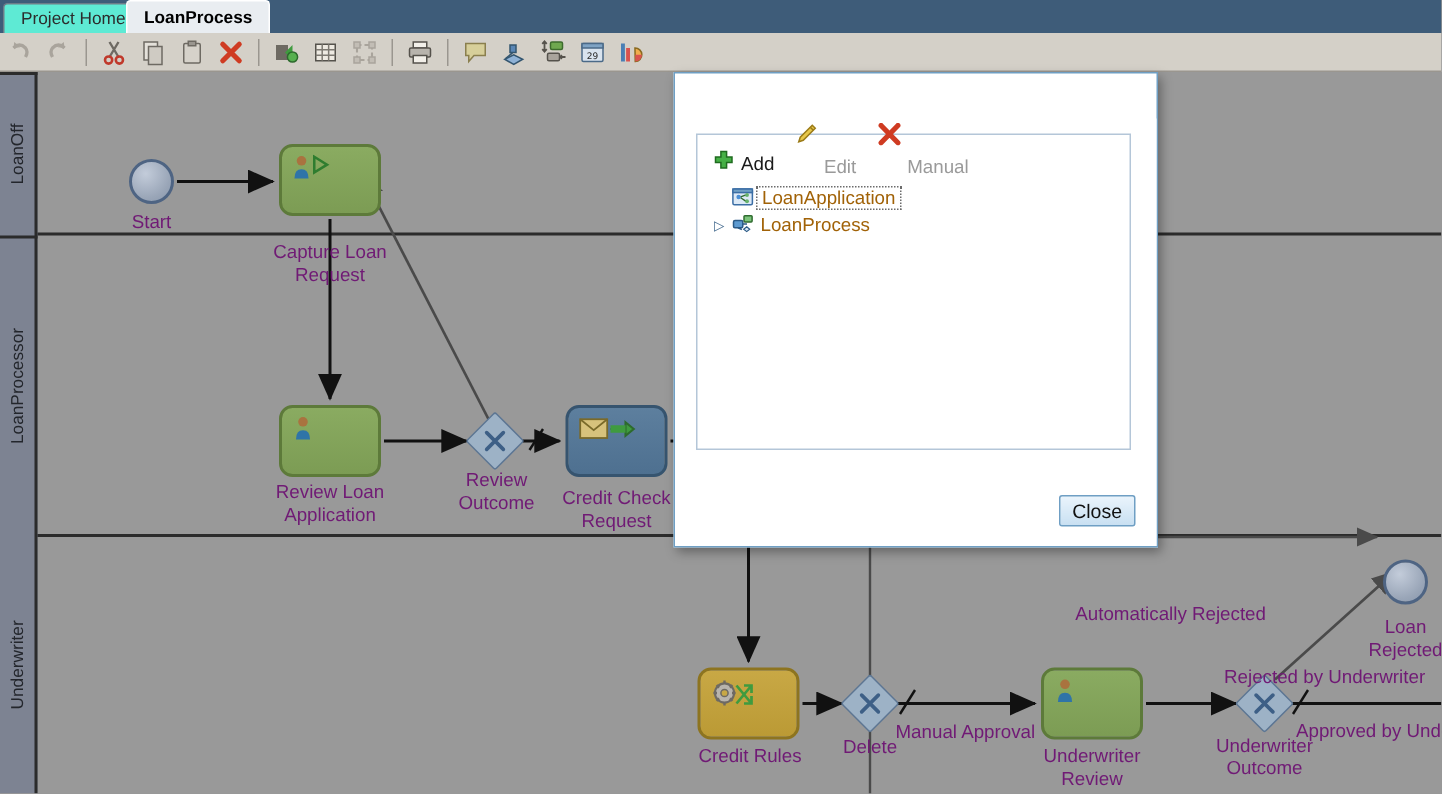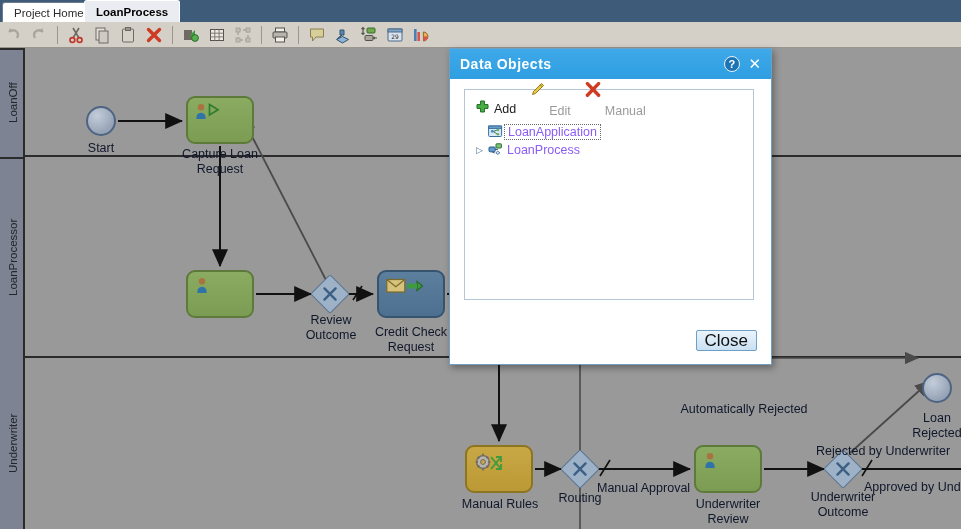--- a/index.html
+++ b/index.html
@@ -18,21 +18,21 @@
     background: #3e5c79;
   }
   .tab {
     position: absolute; top: 2px; height: 20px;
     display: flex; align-items: center; justify-content: center;
     font-size: 11.5px; padding: 0 11px;
     border-top-left-radius: 3px; border-top-right-radius: 3px;
     cursor: default; white-space: nowrap;
   }
   .tab.inactive {
-    left: 2px; background: #ffffff; color: #2c2c2c;
+    left: 2px; background: #5eead4; color: #2c2c2c;
     border: 1px solid #6e7b88; border-bottom: none;
   }
   .tab.active {
     left: 84px; background: #e9edf1; color: #000; font-weight: bold;
     border: 1px solid #ffffff; border-bottom: none; top: 0px; height: 22px;
   }
 
   
   .toolbar {
     position: absolute; left: 0; top: 22px; width: 961px; height: 26px;
@@ -97,21 +97,21 @@
     border: 1.6px solid #5d7693;
     transform: rotate(45deg);
     border-radius: 2px;
   }
   .gw-x {
     position: absolute; left: 0; top: 0; width: 100%; height: 100%;
     transform: rotate(-45deg);
   }
 
   .lbl {
-    position: absolute; color: #0f172a; font-size: 12.5px;
+    position: absolute; color: #701a75; font-size: 12.5px;
     text-align: center; line-height: 15px; white-space: pre; pointer-events: none;
   }
 
   svg.flows { position: absolute; left: 0; top: 0; width: 961px; height: 481px; overflow: visible; }
 
   
   .dialog {
     position: absolute; left: 449px; top: 48px; width: 323px; height: 317px;
     background: #ffffff;
     border: 1px solid #6f9fc4;
@@ -141,30 +141,30 @@
   }
   .cmdbar { display: flex; align-items: flex-end; height: 28px; padding: 4px 10px 0 10px; gap: 14px; }
   .cmd { display: flex; align-items: center; gap: 4px; font-size: 12.5px; cursor: default; }
   .cmd .t { color: #1a1a1a; }
   .cmd.disabled .t { color: #9a9a9a; margin-top: 40px; }
 
   .tree { padding: 5px 0 0 4px; font-size: 12.5px; }
   .trow { display: flex; align-items: center; height: 18px; padding-left: 4px; }
   .twist { width: 13px; text-align: center; color: #4a6f92; font-size: 9px; }
   .ticon { width: 18px; display: flex; align-items: center; justify-content: center; }
-  .tlabel { color: #8b5cf6; padding: 0 3px; }
+  .tlabel { color: #a16207; padding: 0 3px; }
   .tlabel.sel { border: 1px dotted #6b6b6b; }
 
   .dlg-footer { position: absolute; left: 0; bottom: 0; width: 321px; height: 44px; }
   .btn-close {
     position: absolute; right: 14px; top: 10px;
     min-width: 38px; height: 21px; padding: 0 8px;
     background: linear-gradient(to bottom,#eaf4fc,#c9e0f2);
     border: 1px solid #6f9fc4; border-radius: 2px;
-    font-size: 17px; color: #111; display: flex; align-items: center; justify-content: center;
+    font-size: 13px; color: #111; display: flex; align-items: center; justify-content: center;
     cursor: default;
   }
 </style>
 </head>
 <body>
 
 <div id="app">
 
   <div class="tabbar">
     <div class="tab inactive">
@@ -345,31 +345,33 @@
 
     <div class="task user" style="left:186px;top:48px;width:68px;height:48px;">
       <span class="glyph">
         <svg width="30" height="17" viewBox="0 0 30 17">
           <circle cx="6" cy="4.2" r="3.2" fill="#a9733f"></circle>
           <path d="M1.3 16 q0 -6.2 4.7 -6.2 q4.7 0 4.7 6.2 z" fill="#2f74a8"></path>
           <path d="M14.5 1.5 L23 6.8 L14.5 12 z" fill="none" stroke="#2f7d2f" stroke-width="1.7"></path>
         </svg>
       </span>
     </div>
-    <div class="lbl" style="left:165px;top:99px;width:110px;">Capture Loan
+    <div class="lbl" style="left:165px;top:113px;width:110px;">Capture Loan
 Request</div>
 
     <div class="task user" style="left:186px;top:222px;width:68px;height:48px;">
       <span class="glyph">
         <svg width="16" height="17" viewBox="0 0 16 17">
           <circle cx="7" cy="4.2" r="3.2" fill="#a9733f"></circle>
           <path d="M2.3 16 q0 -6.2 4.7 -6.2 q4.7 0 4.7 6.2 z" fill="#2f74a8"></path>
         </svg>
       </span>
     </div>
+    <div class="lbl" style="left:165px;top:273px;width:110px;">Review Loan
+Application</div>
 
     <div class="gateway" style="left:316px;top:232px;width:28px;height:28px;">
       <svg class="gw-x" viewBox="0 0 28 28">
         <path d="M8 8 L20 20 M20 8 L8 20" stroke="#3d5f86" stroke-width="2.6" stroke-linecap="round"></path>
       </svg>
     </div>
     <div class="lbl" style="left:285px;top:265px;width:92px;">Review
 Outcome</div>
 
     <div class="task send" style="left:377px;top:222px;width:68px;height:48px;">
@@ -389,28 +391,28 @@
       <span class="glyph">
         <svg width="34" height="20" viewBox="0 0 34 20">
           <circle cx="9" cy="10" r="6.4" fill="#b8b4ad" stroke="#6e6a63" stroke-width="1.4"></circle>
           <circle cx="9" cy="10" r="2.4" fill="#c8a845" stroke="#6e6a63"></circle>
           <path d="M9 1.6 v2.4 M9 16 v2.4 M1.6 10 h2.4 M14 10 h2.4 M3.7 4.7 l1.7 1.7 M12.6 13.6 l1.7 1.7 M14.3 4.7 l-1.7 1.7 M5.4 13.6 l-1.7 1.7" stroke="#6e6a63" stroke-width="1.6"></path>
           <path d="M17 17 L27 5 M22 5 h5 v5" fill="none" stroke="#3f9b3f" stroke-width="1.8"></path>
           <path d="M17 5 L27 17 M22 17 h5 v-5" fill="none" stroke="#3f9b3f" stroke-width="1.8"></path>
         </svg>
       </span>
     </div>
-    <div class="lbl" style="left:445px;top:449px;width:110px;">Manual Rules</div>
+    <div class="lbl" style="left:445px;top:449px;width:110px;">Credit Rules</div>
 
     <div class="gateway" style="left:566px;top:407px;width:28px;height:28px;">
       <svg class="gw-x" viewBox="0 0 28 28">
         <path d="M8 8 L20 20 M20 8 L8 20" stroke="#3d5f86" stroke-width="2.6" stroke-linecap="round"></path>
       </svg>
     </div>
-    <div class="lbl" style="left:534px;top:443px;width:92px;">Routing</div>
+    <div class="lbl" style="left:534px;top:443px;width:92px;">Delete</div>
 
     <div class="task user" style="left:694px;top:397px;width:68px;height:48px;">
       <span class="glyph">
         <svg width="16" height="17" viewBox="0 0 16 17">
           <circle cx="7" cy="4.2" r="3.2" fill="#a9733f"></circle>
           <path d="M2.3 16 q0 -6.2 4.7 -6.2 q4.7 0 4.7 6.2 z" fill="#2f74a8"></path>
         </svg>
       </span>
     </div>
     <div class="lbl" style="left:673px;top:449px;width:110px;">Underwriter
@@ -421,35 +423,29 @@
         <path d="M8 8 L20 20 M20 8 L8 20" stroke="#3d5f86" stroke-width="2.6" stroke-linecap="round"></path>
       </svg>
     </div>
     <div class="lbl" style="left:797px;top:442px;width:92px;">Underwriter
 Outcome</div>
 
     <div class="event-circle" style="left:922px;top:325px;width:30px;height:30px;"></div>
     <div class="lbl" style="left:902px;top:363px;width:70px;">Loan
 Rejected</div>
 
-    <div class="lbl" style="left:644px;top:354px;width:200px;text-align:center;">Automatically Rejected</div>
+    <div class="lbl" style="left:644px;top:354px;width:200px;text-align:right;">Automatically Rejected</div>
     <div class="lbl" style="left:597px;top:433px;width:150px;text-align:left;">Manual Approval</div>
     <div class="lbl" style="left:816px;top:396px;width:200px;text-align:left;">Rejected by Underwriter</div>
     <div class="lbl" style="left:864px;top:432px;width:200px;text-align:left;">Approved by Unde</div>
 
   </div>
 
   <div class="dialog">
 
-    <div class="dlg-title">
-      <span>Data Objects</span>
-      <span class="sp"></span>
-      <span class="dlg-help">?</span>
-      <span class="dlg-close">✕</span>
-    </div>
 
     <div class="dlg-body">
 
       <div class="panel">
 
         <div class="cmdbar">
 
           <div class="cmd">
             <span>
               <svg width="15" height="15" viewBox="0 0 15 15">

